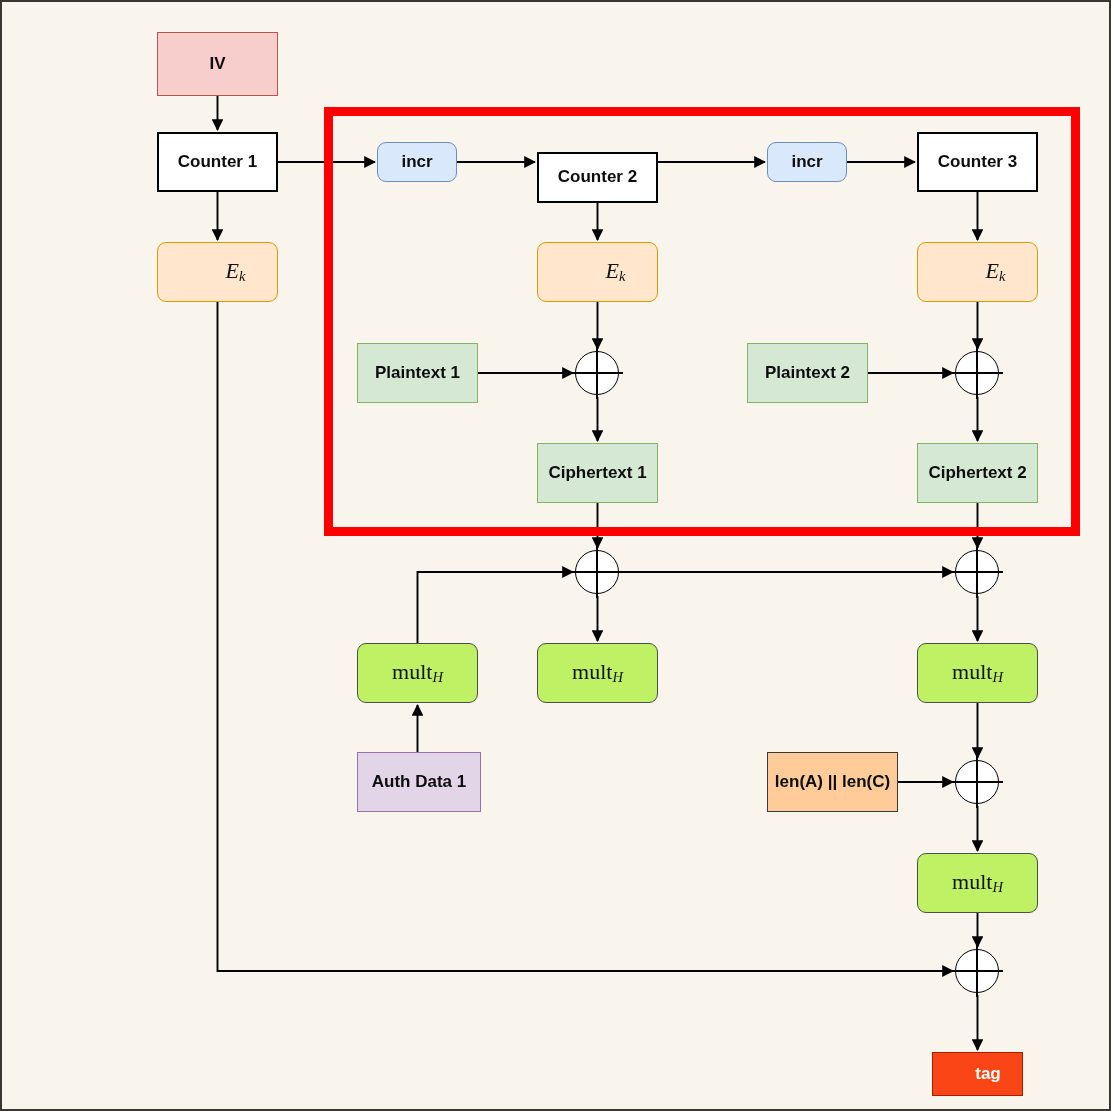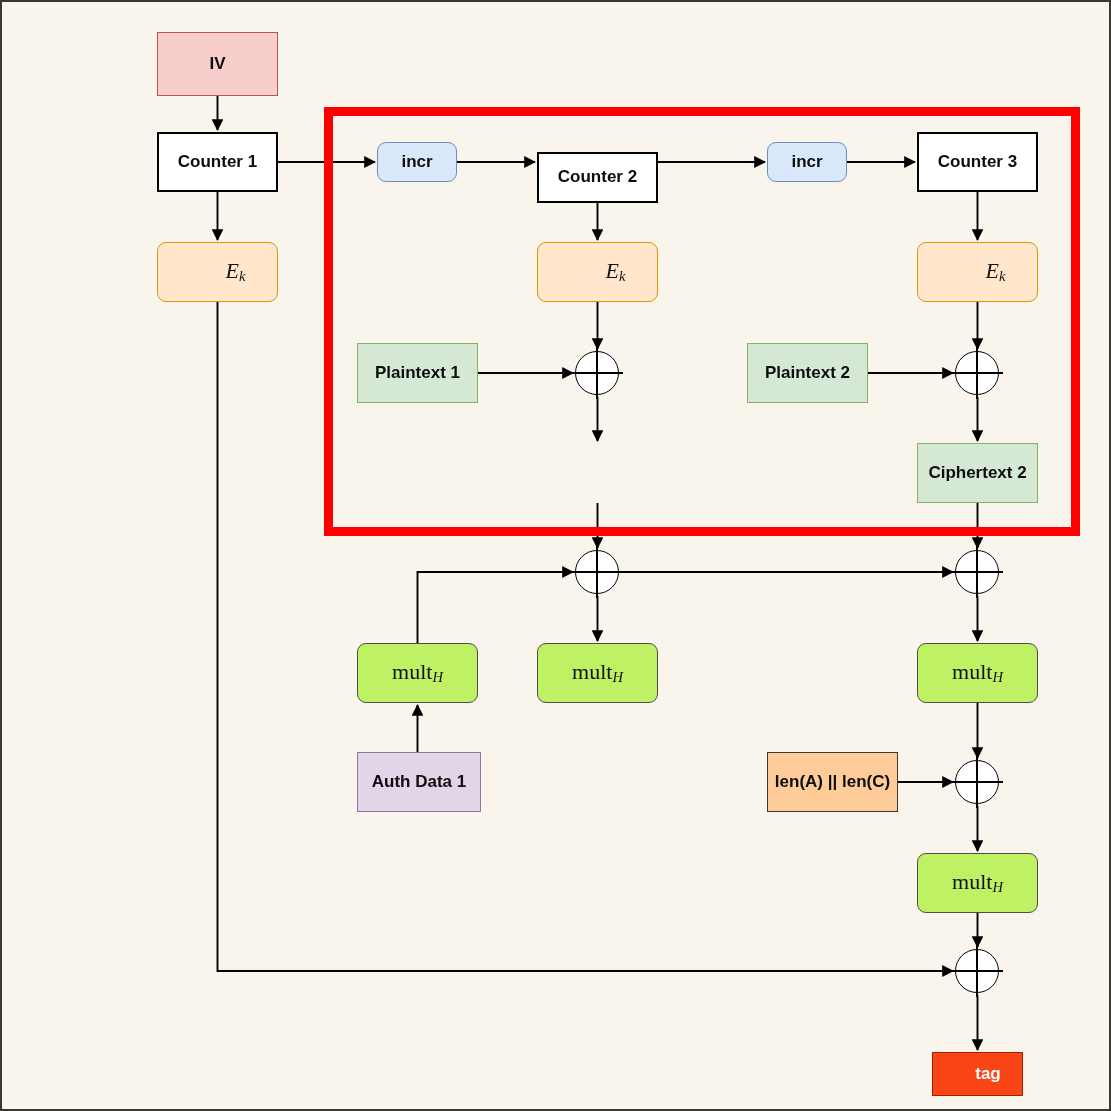--- a/index.html
+++ b/index.html
@@ -202,20 +202,23 @@
   </div>
 
   <div class="node sq n-text" style="left:355px; top:341px; width:121px; height:60px;">
     <span class="bold-label">Plaintext 1</span>
   </div>
 
   <div class="node sq n-text" style="left:745px; top:341px; width:121px; height:60px;">
     <span class="bold-label">Plaintext 2</span>
   </div>
 
+  <div class="node sq n-text" style="left:535px; top:441px; width:121px; height:60px;">
+    <span class="bold-label">Ciphertext 1</span>
+  </div>
 
   <div class="node sq n-text" style="left:915px; top:441px; width:121px; height:60px;">
     <span class="bold-label">Ciphertext 2</span>
   </div>
 
   <div class="node rnd n-mult" style="left:355px; top:641px; width:121px; height:60px;">
     <span class="math-label">mult<sub>H</sub></span>
   </div>
 
   <div class="node rnd n-mult" style="left:535px; top:641px; width:121px; height:60px;">

